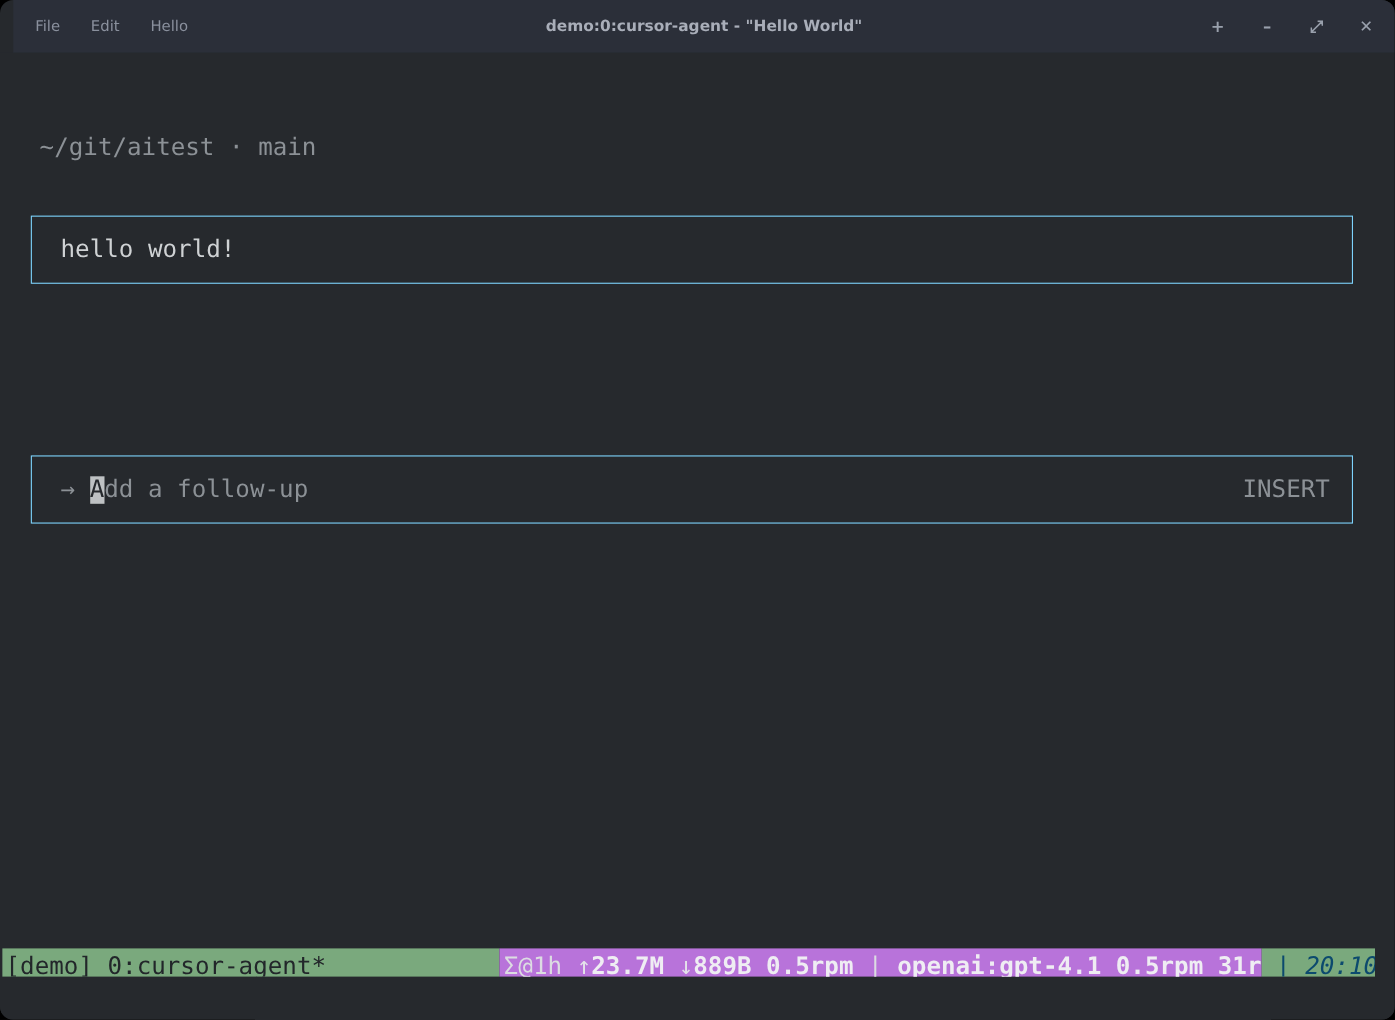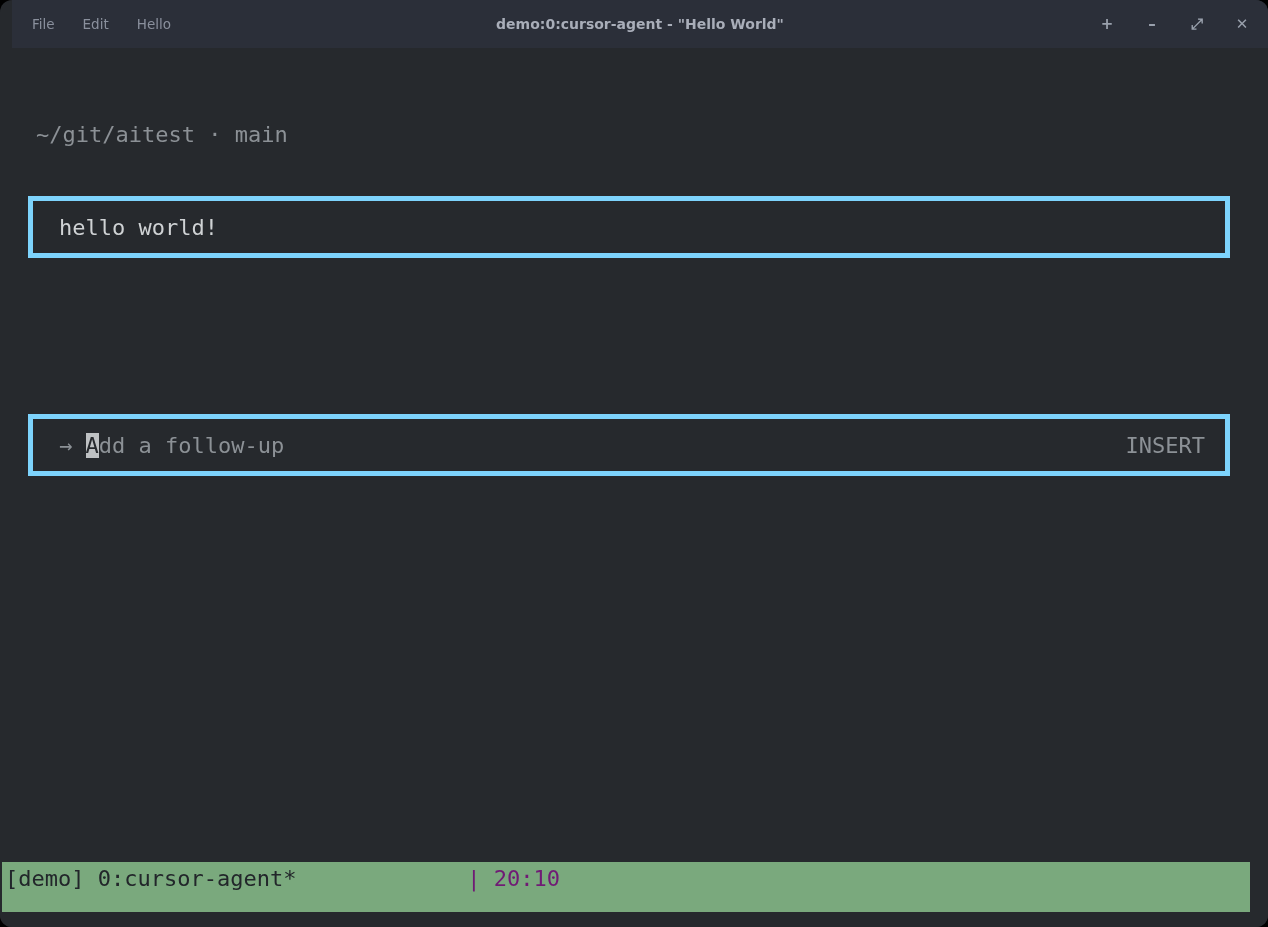--- a/index.html
+++ b/index.html
@@ -77,21 +77,21 @@
   }
   .c-bright { color: #dcdee0; }
   .c-light  { color: #cfd2d4; }
   .c-gray   { color: #8c9196; }
 
   .tbox {
     position: absolute;
     left: 28px;
     width: 1202px;
     height: 62px;
-    border: 5px solid #7dd3fc;
+    border: 1px solid #7dd3fc;
     display: flex;
     align-items: center;
     padding: 0 20px 0 26px;
   }
   .box-hello { top: 148px; }
   .box-input { top: 366px; }
   .cursor-block {
     display: inline-block;
     background: #bec1c3;
     color: #25282c;
@@ -103,21 +103,21 @@
   .l-reply    { top: 256px; }
   .l-model    { top: 473px; }
   .l-hints    { top: 505px; }
 
   
   .statusbar {
     position: absolute;
     left: 2px;
     top: 814px;
     width: 1248px;
-    height: 50px;
+    height: 26px;
     display: flex;
     font-family: "DejaVu Sans Mono", "Liberation Mono", monospace;
     font-size: 22px;
     line-height: 34px;
     white-space: pre;
     overflow: hidden;
   }
   .sb-session {
     flex: 0 0 452px;
     background: #7aa97d;
@@ -129,22 +129,23 @@
     flex: 0 0 auto;
     background: #b873da;
     color: #dcdce2;
     padding-left: 4px;
   }
   .sb-stats .b { font-weight: bold; color: #efedf3; }
   .sb-stats .arrow { color: #e4e2ea; }
   .sb-clock {
     flex: 1 1 auto;
     background: #7aa97d;
-    color: #701a75;
+    color: #0c4a6e;
     overflow: hidden;
+    font-style: italic;
   }
 </style>
 </head>
 <body>
 
 <div class="window">
 
   <div class="titlebar">
     <div class="menus">
       <span class="menu-item">File</span>
@@ -174,17 +175,18 @@
       <span class="c-gray">→ </span><span class="cursor-block">A</span><span class="c-gray">dd a follow-up</span>
       <span class="spacer"></span>
       <span class="c-gray">INSERT</span>
     </div>
 
 
 
     
     <div class="statusbar">
       <div class="sb-session">[demo] 0:cursor-agent*</div>
+      <div class="sb-stats"><span>Σ@1h </span><span class="arrow">↑</span><span class="b">23.7M </span><span class="arrow">↓</span><span class="b">889B 0.5rpm </span><span>| </span><span class="b">openai:gpt-4.1 0.5rpm 31r</span></div>
       <div class="sb-clock"> | 20:10</div>
     </div>
 
   </div>
 </div>
 
 </body></html>

